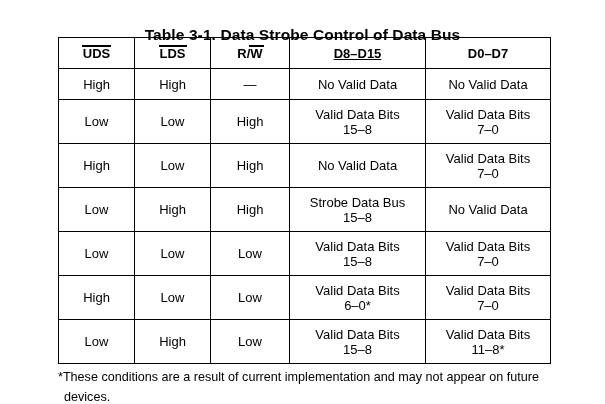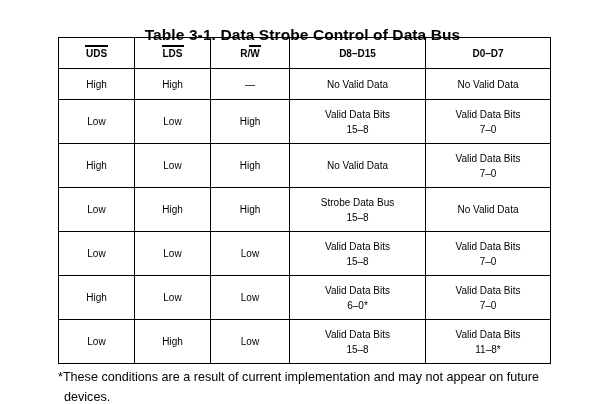--- a/index.html
+++ b/index.html
@@ -36,32 +36,32 @@
     top: 37px;
     left: 58px;
     width: 487px;
     border-collapse: collapse;
     table-layout: fixed;
   }
   .data-table td, .data-table th {
     border: 1.6px solid #000000;
     text-align: center;
     vertical-align: middle;
-    font-size: 10px;
+    font-size: 13px;
     font-weight: normal;
     padding: 0;
     line-height: 15px;
   }
   .data-table th {
     font-weight: bold;
     height: 30px;
   }
   .col-sig { width: 75px; }
   .col-rw  { width: 78px; }
-  .col-d8  { width: 135px; }
+  .col-d8  { width: 135px; text-decoration: underline; }
   .col-d0  { width: 124px; }
 
   tr.row-short td { height: 30px; }
   tr.row-tall td  { height: 43px; }
 
   .ovl {
     display: inline-block;
     position: relative;
     padding-top: 1px;
   }

